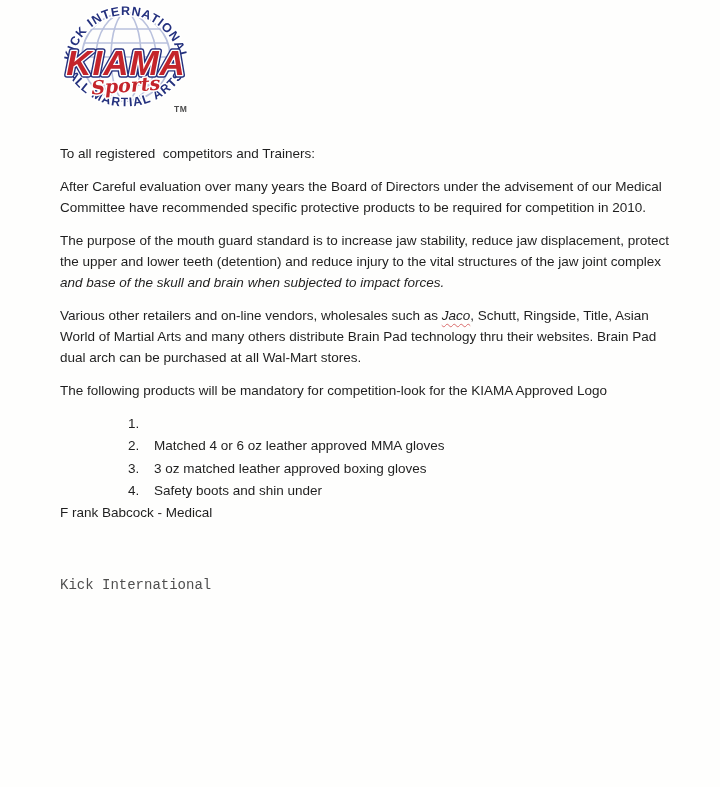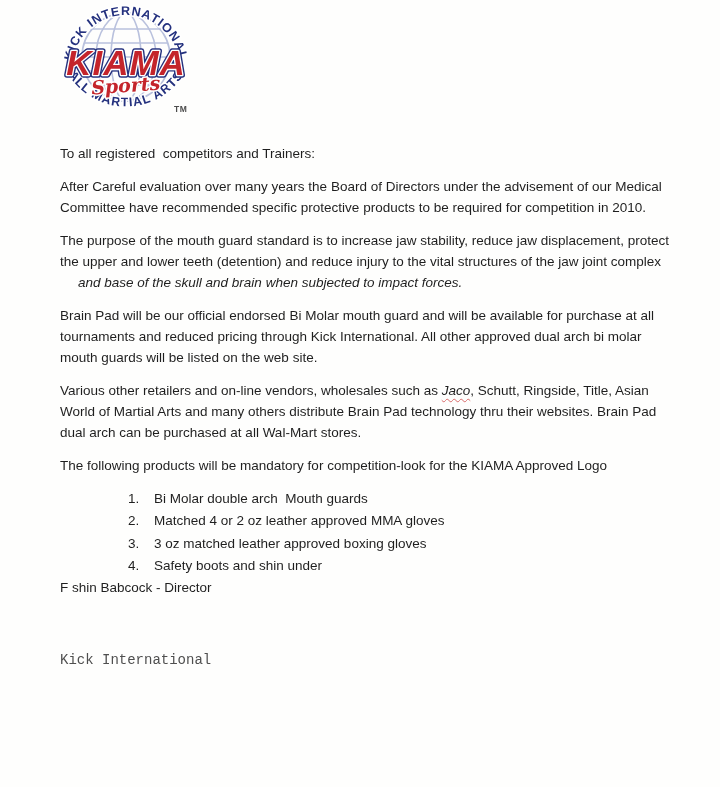--- a/index.html
+++ b/index.html
@@ -27,21 +27,21 @@
   }
   .kiama-outline{font:italic bold 35px "Liberation Sans",sans-serif;letter-spacing:1px;}
   .sports-script{font:italic bold 19px "DejaVu Serif",serif;}
   .tm-mark{font:bold 8.5px "Liberation Sans",sans-serif;fill:#4d4d4d;letter-spacing:.5px;}
   
   .letter{
     position:absolute;left:60px;top:143px;width:615px;
     font-size:13.5px;line-height:21px;
   }
   .letter p{margin:0 0 12px 0;white-space:pre-wrap;}
-  .italic-seg{font-style:italic;margin-left:18px;}
+  .italic-seg{font-style:italic;}
   .sp-red{
     text-decoration-line:underline;
     text-decoration-style:wavy;
     text-decoration-color:#d96b6b;
     text-decoration-thickness:1px;
     text-underline-offset:3px;
     font-style:italic;
   }
   .product-list{
     margin:7px 0 0 0;padding:0;list-style:none;
@@ -111,46 +111,44 @@
 
   <div class="letter">
 
     <p>To all registered  competitors and Trainers:</p>
 
     <p>After Careful evaluation over many years the Board of Directors under the advisement of our Medical Committee have recommended specific protective products to be required for competition in 2010.</p>
 
     <p><span>The purpose of the mouth guard standard is to increase jaw stability, reduce jaw displacement, protect the upper and lower teeth (detention) and reduce injury to the vital structures of the jaw joint complex </span><span class="italic-seg">and base of the skull and brain when subjected to impact forces.</span></p>
 
 
-    <p>Brain Pad will be our official endorsed Bi Molar mouth guard and will be available for purchase at all tournaments and reduced pricing through Kick International. All other approved dual arch bi molar mouth guards will be listed on the web site.</p>
 
     <p><span>Various other retailers and on-line vendors, wholesales such as </span><span class="sp-red">Jaco</span><span>, Schutt, Ringside, Title, Asian World of Martial Arts and many others distribute Brain Pad technology thru their websites. Brain Pad dual arch can be purchased at all Wal-Mart stores.</span></p>
 
     <p>The following products will be mandatory for competition-look for the KIAMA Approved Logo</p>
 
     <ol class="product-list">
       <li>
         <span class="li-num">1.</span>
-        <span>Bi Molar double arch  Mouth guards</span>
       </li>
       <li>
         <span class="li-num">2.</span>
-        <span>Matched 4 or 2 oz leather approved MMA gloves</span>
+        <span>Matched 4 or 6 oz leather approved MMA gloves</span>
       </li>
       <li>
         <span class="li-num">3.</span>
         <span>3 oz matched leather approved boxing gloves</span>
       </li>
       <li>
         <span class="li-num">4.</span>
         <span>Safety boots and shin under</span>
       </li>
     </ol>
 
-    <p class="signature">F shin Babcock - Director</p>
+    <p class="signature">F rank Babcock - Medical</p>
 
     <div class="address">
       <div>Kick International</div>
       <div></div>
       
     </div>
 
   </div>
 </div>
 

